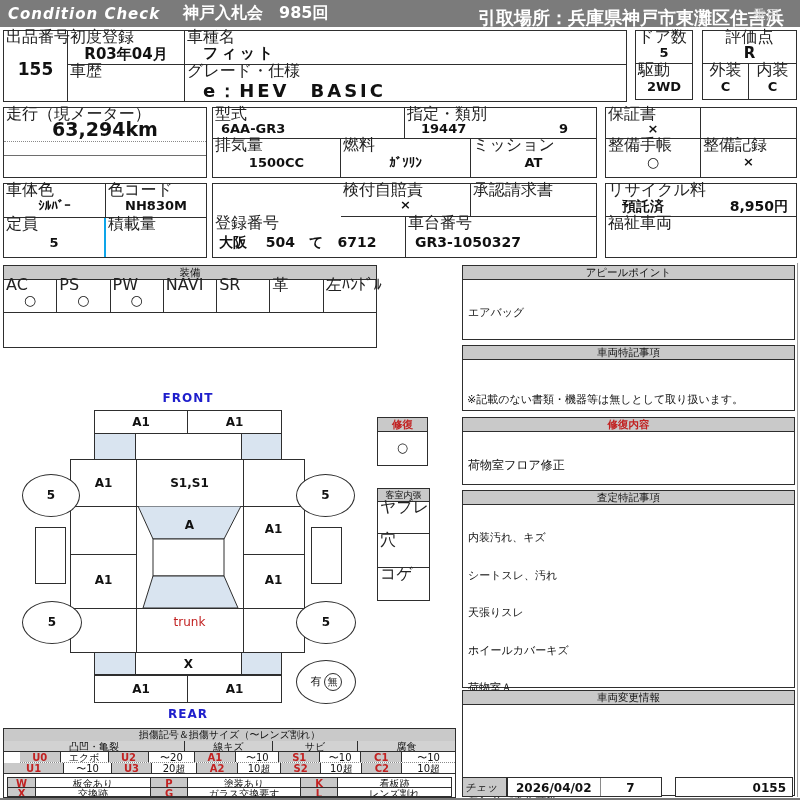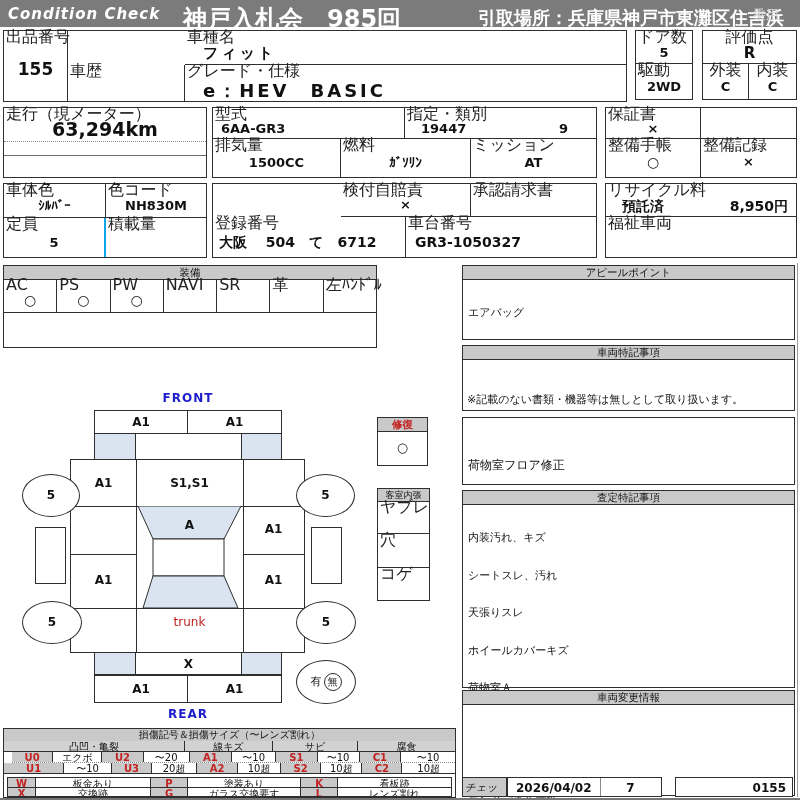--- a/index.html
+++ b/index.html
@@ -25,29 +25,33 @@
   .lgc{box-sizing:border-box;border-right:1px solid #2e2e2e;font-size:10px;line-height:11px;
        text-align:center;overflow:hidden;white-space:nowrap;}
 </style>
 </head>
 <body>
 
 <div id="sheet">
 
   <div class="a" style="left:0;top:0;width:800px;height:27px;background:#7b7b7b;">
     <span class="a" style="left:8px;top:5px;color:#fff;font-size:15px;font-weight:bold;font-style:italic;letter-spacing:1px;">Condition  Check</span>
-    <span class="a" style="left:183px;top:3px;color:#fff;font-size:24px;font-weight:bold;">神戸入札会　985回</span>
+    <span class="a" style="left:183px;top:3px;color:#fff;font-size:16px;font-weight:bold;">神戸入札会　985回</span>
     <span class="a" style="left:478px;top:6px;color:#fff;font-size:18px;font-weight:bold;">引取場所：兵庫県神戸市東灘区住吉浜町</span>
     <span class="a" style="left:753px;top:6px;color:#d8d8d8;font-size:13px;">乗用</span>
   </div>
 
   <div class="b" style="left:3px;top:30px;width:624px;height:72px;">
     <div class="a" style="left:0;top:0;width:64px;height:70px;border-right:1px solid #2e2e2e;">
       <span class="lbl">出品番号</span>
       <span class="val cen" style="top:28px;font-size:17px;">155</span>
+    </div>
+    <div class="a" style="left:64px;top:0;width:117px;height:34px;border-right:1px solid #2e2e2e;border-bottom:1px solid #2e2e2e;">
+      <span class="lbl">初度登録</span>
+      <span class="val cen" style="top:14px;font-size:15px;">R03年04月</span>
     </div>
     <div class="a" style="left:64px;top:34px;width:117px;height:36px;border-right:1px solid #2e2e2e;">
       <span class="lbl">車歴</span>
     </div>
     <div class="a" style="left:181px;top:0;width:441px;height:34px;border-bottom:1px solid #2e2e2e;">
       <span class="lbl">車種名</span>
       <span class="val" style="left:18px;top:13px;font-size:15px;letter-spacing:3px;">フィット</span>
     </div>
     <div class="a" style="left:181px;top:34px;width:441px;height:36px;">
       <span class="lbl">グレード・仕様</span>
@@ -312,20 +316,21 @@
       <div>ETC</div>
     </div>
   </div>
 
   <div class="b" style="left:462px;top:345px;width:333px;height:66px;">
     <div class="hdr">車両特記事項</div>
     <span class="a" style="left:4px;bottom:3px;font-size:11px;white-space:nowrap;">※記載のない書類・機器等は無しとして取り扱います。</span>
   </div>
 
   <div class="b" style="left:462px;top:417px;width:333px;height:68px;">
+    <div class="hdr red" style="font-weight:bold;">修復内容</div>
     <div class="items" style="font-size:12px;">
       <div>荷物室フロア修正</div>
     </div>
   </div>
 
   <div class="b" style="left:462px;top:490px;width:333px;height:198px;">
     <div class="hdr">査定特記事項</div>
     <div class="items">
       <div>内装汚れ、キズ</div>
       <div>シートスレ、汚れ</div>
@@ -355,21 +360,21 @@
   </div>
 
   <div class="b" style="left:3px;top:728px;width:453px;height:70px;">
     <div class="hdr" style="height:12px;line-height:12px;font-size:10px;">損傷記号＆損傷サイズ（〜レンズ割れ）</div>
     <div class="a" style="left:0;right:0;top:12px;height:11px;display:flex;border-bottom:1px solid #2e2e2e;background:#d2d2d2;">
       <div class="lgc" style="width:181px;">凸凹・亀裂</div>
       <div class="lgc" style="width:88px;">線キズ</div>
       <div class="lgc" style="width:85px;">サビ</div>
       <div class="lgc" style="width:97px;border-right:none;">腐食</div>
     </div>
-    <div class="a" style="left:8px;right:0;top:23px;height:11px;display:flex;border-bottom:1px dotted #8a8a8a;justify-content:flex-end;">
+    <div class="a" style="left:16px;right:0;top:23px;height:11px;display:flex;border-bottom:1px dotted #8a8a8a;justify-content:flex-end;">
       <div class="lgc code" style="width:42px;">U0</div>
       <div class="lgc" style="width:50px;">エクボ</div>
       <div class="lgc code" style="width:42px;">U2</div>
       <div class="lgc" style="width:47px;">〜20</div>
       <div class="lgc code" style="width:43px;">A1</div>
       <div class="lgc" style="width:45px;">〜10</div>
       <div class="lgc code" style="width:42px;">S1</div>
       <div class="lgc" style="width:43px;">〜10</div>
       <div class="lgc code" style="width:42px;">C1</div>
       <div class="lgc" style="width:55px;border-right:none;">〜10</div>

